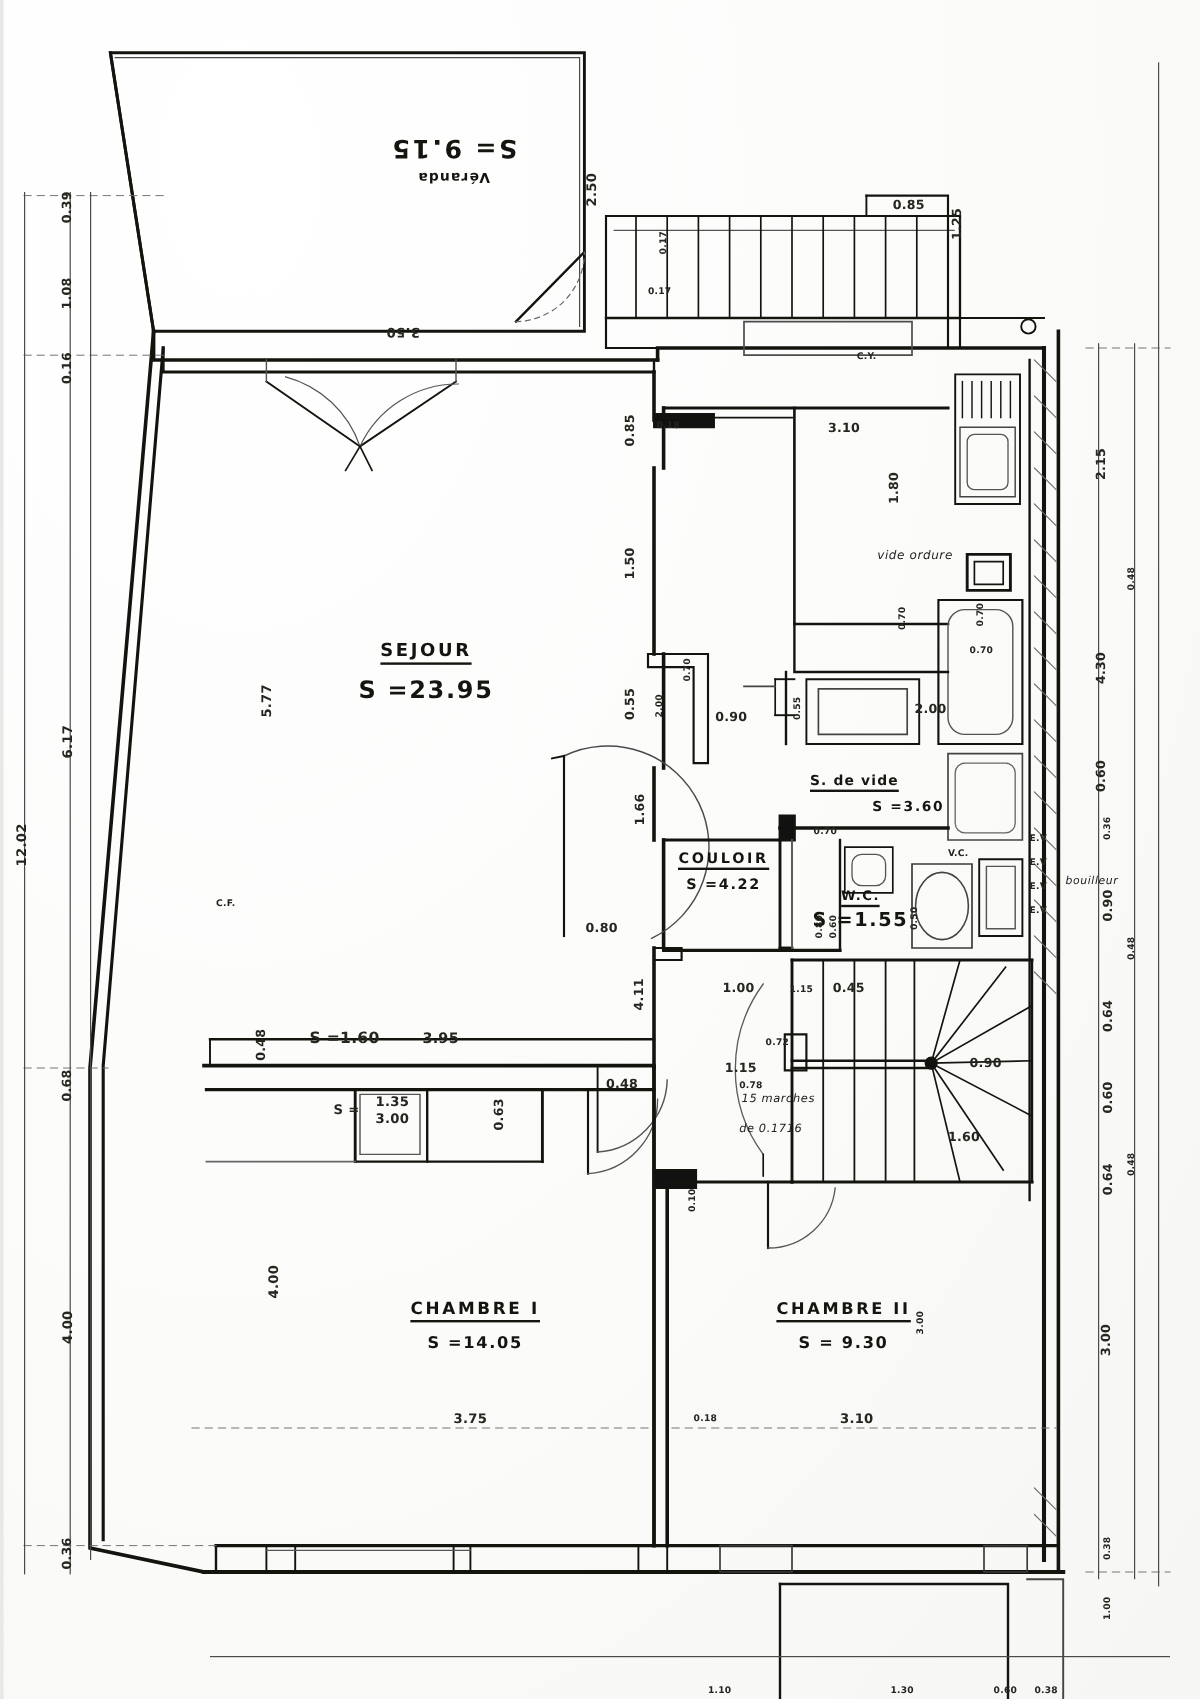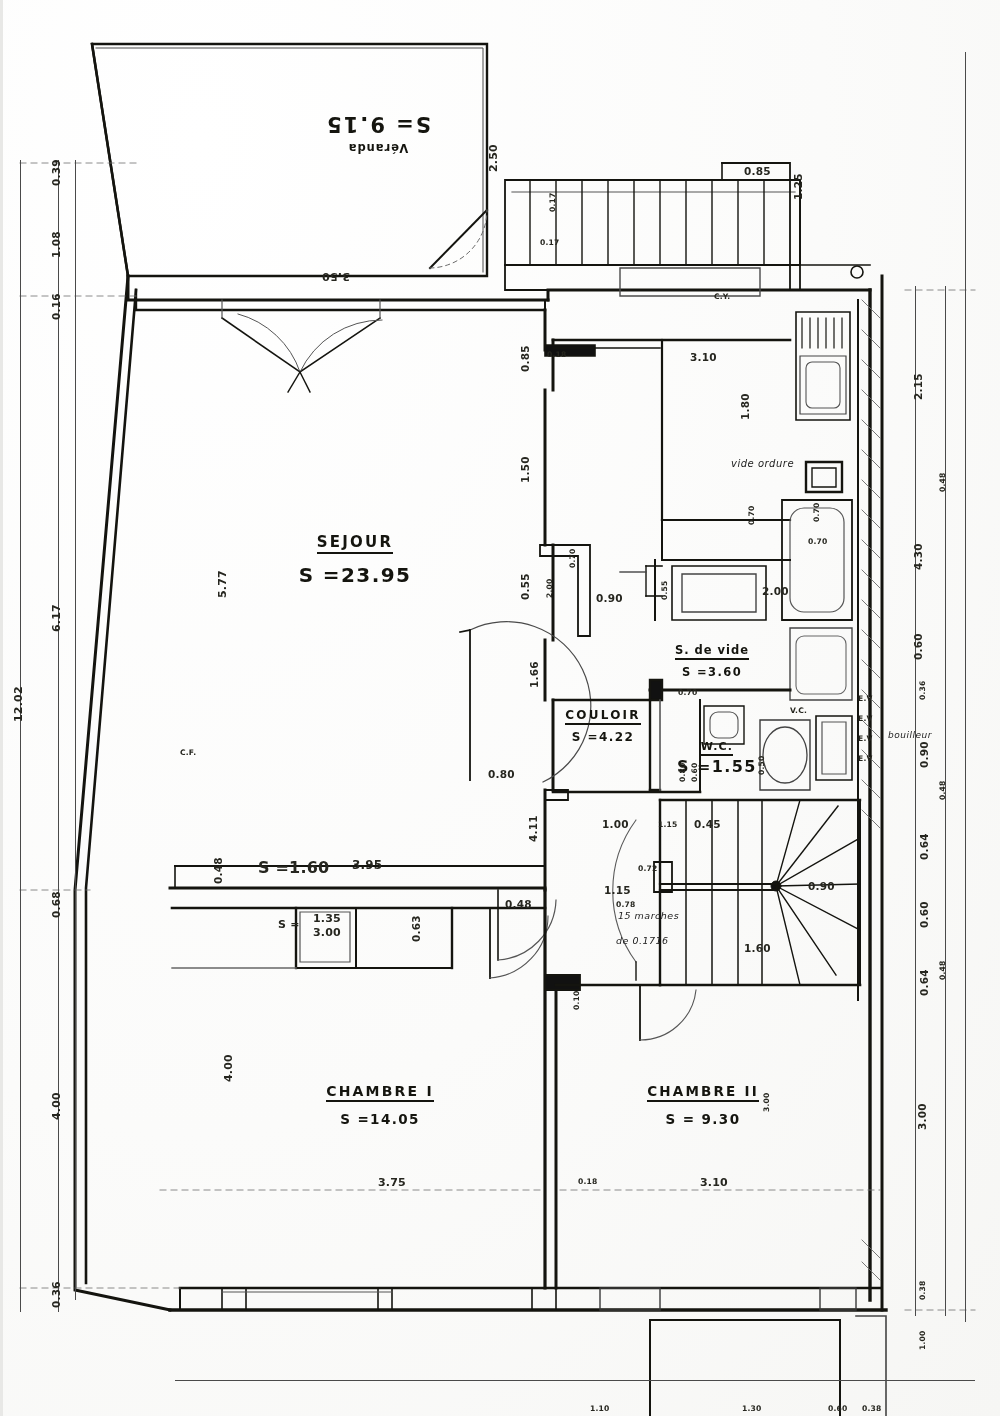--- a/index.html
+++ b/index.html
@@ -302,34 +302,34 @@
   </div>
 
   <div class="lbl room" style="left:255px;top:533px;width:200px;font-size:15px;">
     <span class="nm">SEJOUR</span>
     <span class="ar" style="font-size:20px;">S =23.95</span>
   </div>
 
 
   <div class="lbl room" style="left:637px;top:643px;width:150px;font-size:11.5px;letter-spacing:1px;">
     <span class="nm">S. de vide</span>
-    <span class="ar" style="font-size:11.5px;margin-top:5px;">S =3.60</span>
+    <span class="ar" style="font-size:11.5px;margin-top:5px;text-align:right;">S =3.60</span>
   </div>
 
   <div class="lbl room" style="left:533px;top:708px;width:140px;font-size:12px;">
     <span class="nm">COULOIR</span>
     <span class="ar" style="font-size:12px;margin-top:5px;">S =4.22</span>
   </div>
 
   <div class="lbl room" style="left:672px;top:740px;width:90px;font-size:11px;letter-spacing:1.2px;">
     <span class="nm">W.C.</span>
     <span class="ar" style="font-size:16px;margin-top:1px;">S =1.55</span>
   </div>
 
-  <div class="lbl room" style="left:280px;top:1083px;width:200px;font-size:14px;">
+  <div class="lbl room" style="left:296px;top:1083px;width:200px;font-size:14px;">
     <span class="nm">CHAMBRE  I</span>
     <span class="ar" style="font-size:13.5px;">S =14.05</span>
   </div>
 
   <div class="lbl room" style="left:608px;top:1083px;width:190px;font-size:13.5px;">
     <span class="nm">CHAMBRE II</span>
     <span class="ar" style="font-size:13.5px;">S = 9.30</span>
   </div>
 
   <div class="lbl hand" style="left:731px;top:458px;font-size:10px;">vide ordure</div>
@@ -340,21 +340,21 @@
   <div class="lbl hand" style="left:888px;top:730px;font-size:9px;">bouilleur</div>
 
   <div class="lbl dim tiny" style="left:714px;top:292px;">C.Y.</div>
   <div class="lbl dim tiny" style="left:180px;top:748px;text-align:center;">C.F.</div>
   <div class="lbl dim tiny" style="left:858px;top:694px;">E.V</div>
   <div class="lbl dim tiny" style="left:858px;top:714px;">E.V</div>
   <div class="lbl dim tiny" style="left:858px;top:734px;">E.V</div>
   <div class="lbl dim tiny" style="left:858px;top:754px;">E.V</div>
   <div class="lbl dim tiny" style="left:790px;top:706px;">V.C.</div>
 
-  <div class="lbl dim" style="left:258px;top:858px;font-size:16px;">S =1.60</div>
+  <div class="lbl dim" style="left:258px;top:858px;font-size:13px;">S =1.60</div>
   <div class="lbl dim" style="left:278px;top:918px;font-size:11px;">S =</div>
   <div class="lbl dim" style="left:313px;top:912px;font-size:11px;">1.35</div>
   <div class="lbl dim" style="left:313px;top:926px;font-size:11px;">3.00</div>
 
   <div class="lbl dim rot90" style="left:50px;top:186px;">0.39</div>
   <div class="lbl dim rot90" style="left:50px;top:258px;">1.08</div>
   <div class="lbl dim rot90" style="left:50px;top:320px;">0.16</div>
   <div class="lbl dim rot90" style="left:50px;top:632px;font-size:11px;">6.17</div>
   <div class="lbl dim rot90" style="left:50px;top:918px;">0.68</div>
   <div class="lbl dim rot90" style="left:50px;top:1308px;">0.36</div>
@@ -386,21 +386,21 @@
   <div class="lbl dim rot90" style="left:528px;top:688px;">1.66</div>
   <div class="lbl dim" style="left:488px;top:768px;">0.80</div>
   <div class="lbl dim rot90" style="left:527px;top:842px;">4.11</div>
   <div class="lbl dim" style="left:602px;top:818px;">1.00</div>
   <div class="lbl dim tiny" style="left:658px;top:820px;">1.15</div>
   <div class="lbl dim" style="left:694px;top:818px;">0.45</div>
   <div class="lbl dim tiny" style="left:638px;top:864px;">0.72</div>
   <div class="lbl dim" style="left:604px;top:884px;">1.15</div>
   <div class="lbl dim tiny" style="left:616px;top:900px;">0.78</div>
   <div class="lbl dim" style="left:808px;top:880px;">0.90</div>
-  <div class="lbl dim" style="left:744px;top:942px;">1.60</div>
+  <div class="lbl dim" style="left:790px;top:942px;">1.60</div>
   <div class="lbl dim rot90" style="left:410px;top:942px;">0.63</div>
   <div class="lbl dim" style="left:505px;top:898px;">0.48</div>
   <div class="lbl dim" style="left:352px;top:858px;font-size:12px;">3.95</div>
   <div class="lbl dim rot90 tiny" style="left:690px;top:782px;">0.60</div>
   <div class="lbl dim rot90 tiny" style="left:678px;top:782px;">0.80</div>
   <div class="lbl dim rot90 tiny" style="left:757px;top:775px;">0.50</div>
   <div class="lbl dim rot90 tiny" style="left:812px;top:522px;">0.70</div>
   <div class="lbl dim tiny" style="left:808px;top:537px;">0.70</div>
   <div class="lbl dim rot90 tiny" style="left:545px;top:598px;">2.00</div>
   <div class="lbl dim rot90 tiny" style="left:572px;top:1010px;">0.10</div>

